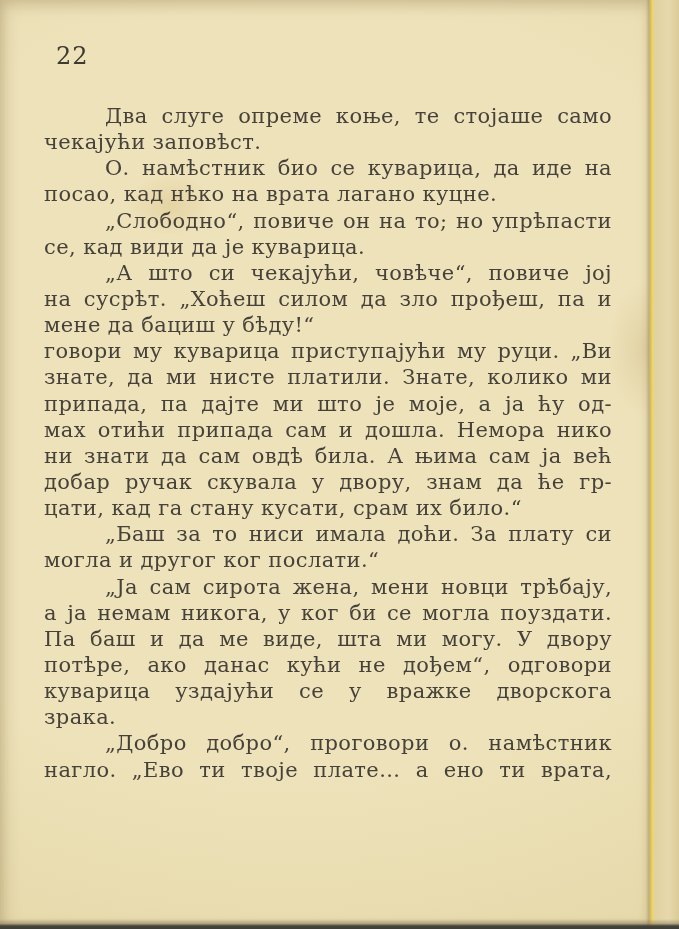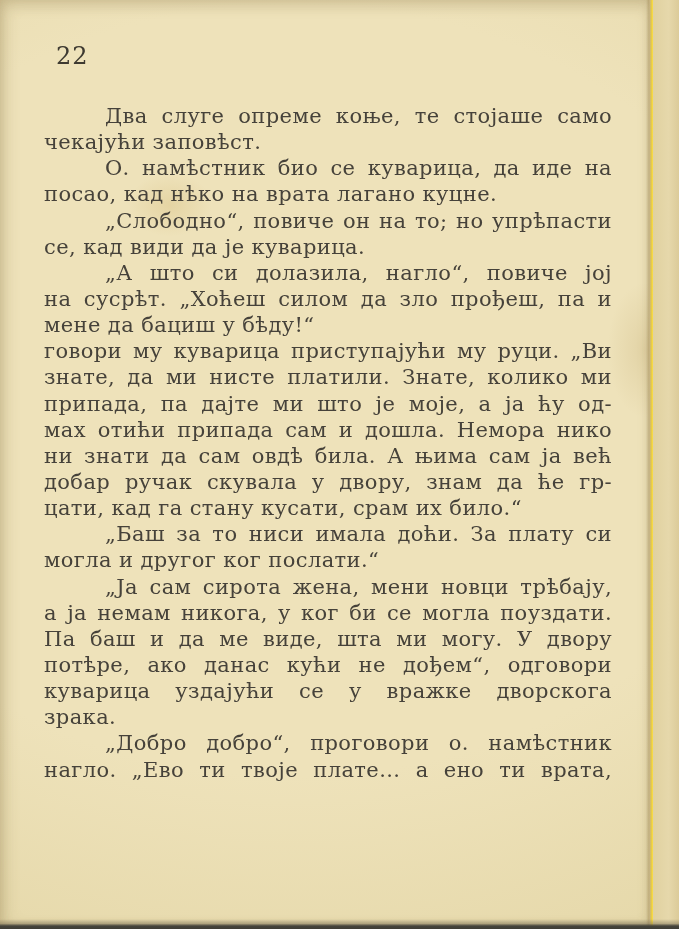--- a/index.html
+++ b/index.html
@@ -111,21 +111,21 @@
 
   <div class="page-number">22</div>
 
   <div class="text-block" id="text-block">
       <div class="line indent">Два слуге опреме коње, те стојаше само</div>
       <div class="line end">чекајући заповѣст.</div>
       <div class="line indent">О. намѣстник био се куварица, да иде на</div>
       <div class="line end">посао, кад нѣко на врата лагано куцне.</div>
       <div class="line indent">„Слободно“, повиче он на то; но упрѣпасти</div>
       <div class="line end">се, кад види да је куварица.</div>
-      <div class="line indent">„А што си долазила, нагло“, повиче јој</div>
+      <div class="line indent">„А што си чекајући, човѣче“, повиче јој</div>
       <div class="line">на сусрѣт. „Хоћеш силом да зло прођеш, па и</div>
       <div class="line end">мене да бациш у бѣду!“</div>
       <div class="line">говори му куварица приступајући му руци. „Ви</div>
       <div class="line">знате, да ми нисте платили. Знате, колико ми</div>
       <div class="line">припада, па дајте ми што је моје, а ја ћу од-</div>
       <div class="line">мах отићи припада сам и дошла. Немора нико</div>
       <div class="line">ни знати да сам овдѣ била. А њима сам ја већ</div>
       <div class="line">добар ручак скувала у двору, знам да ће гр-</div>
       <div class="line end">цати, кад га стану кусати, срам их било.“</div>
       <div class="line indent">„Баш за то ниси имала доћи. За плату си</div>

